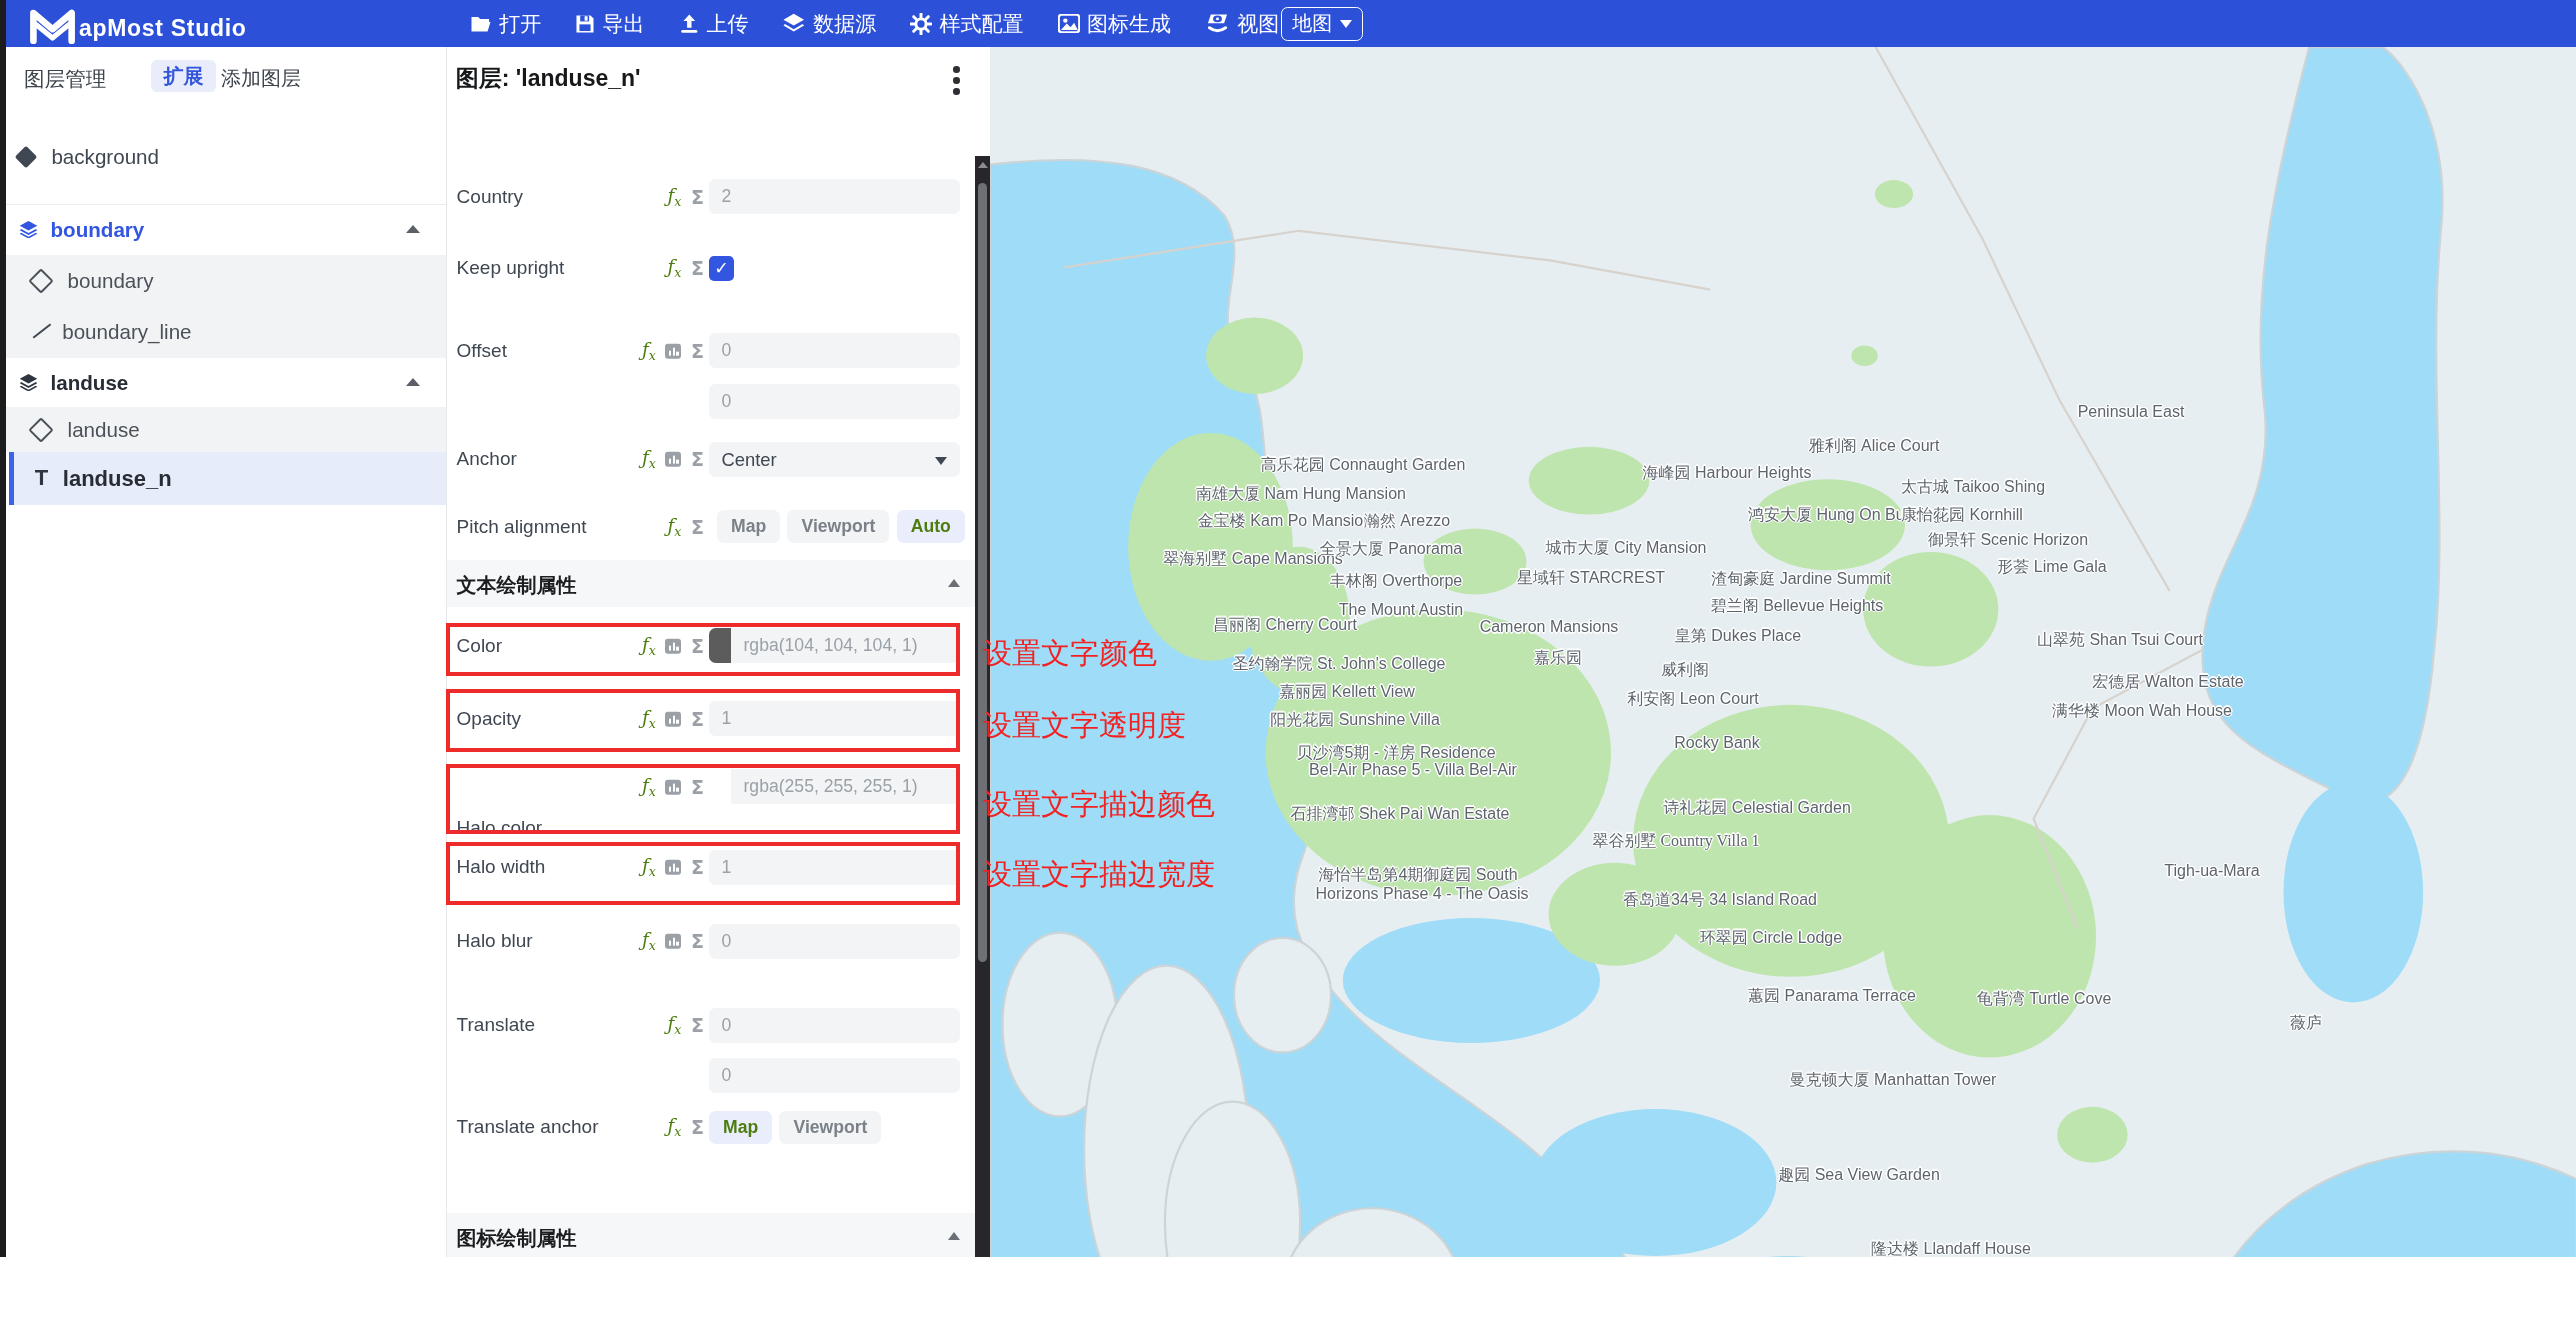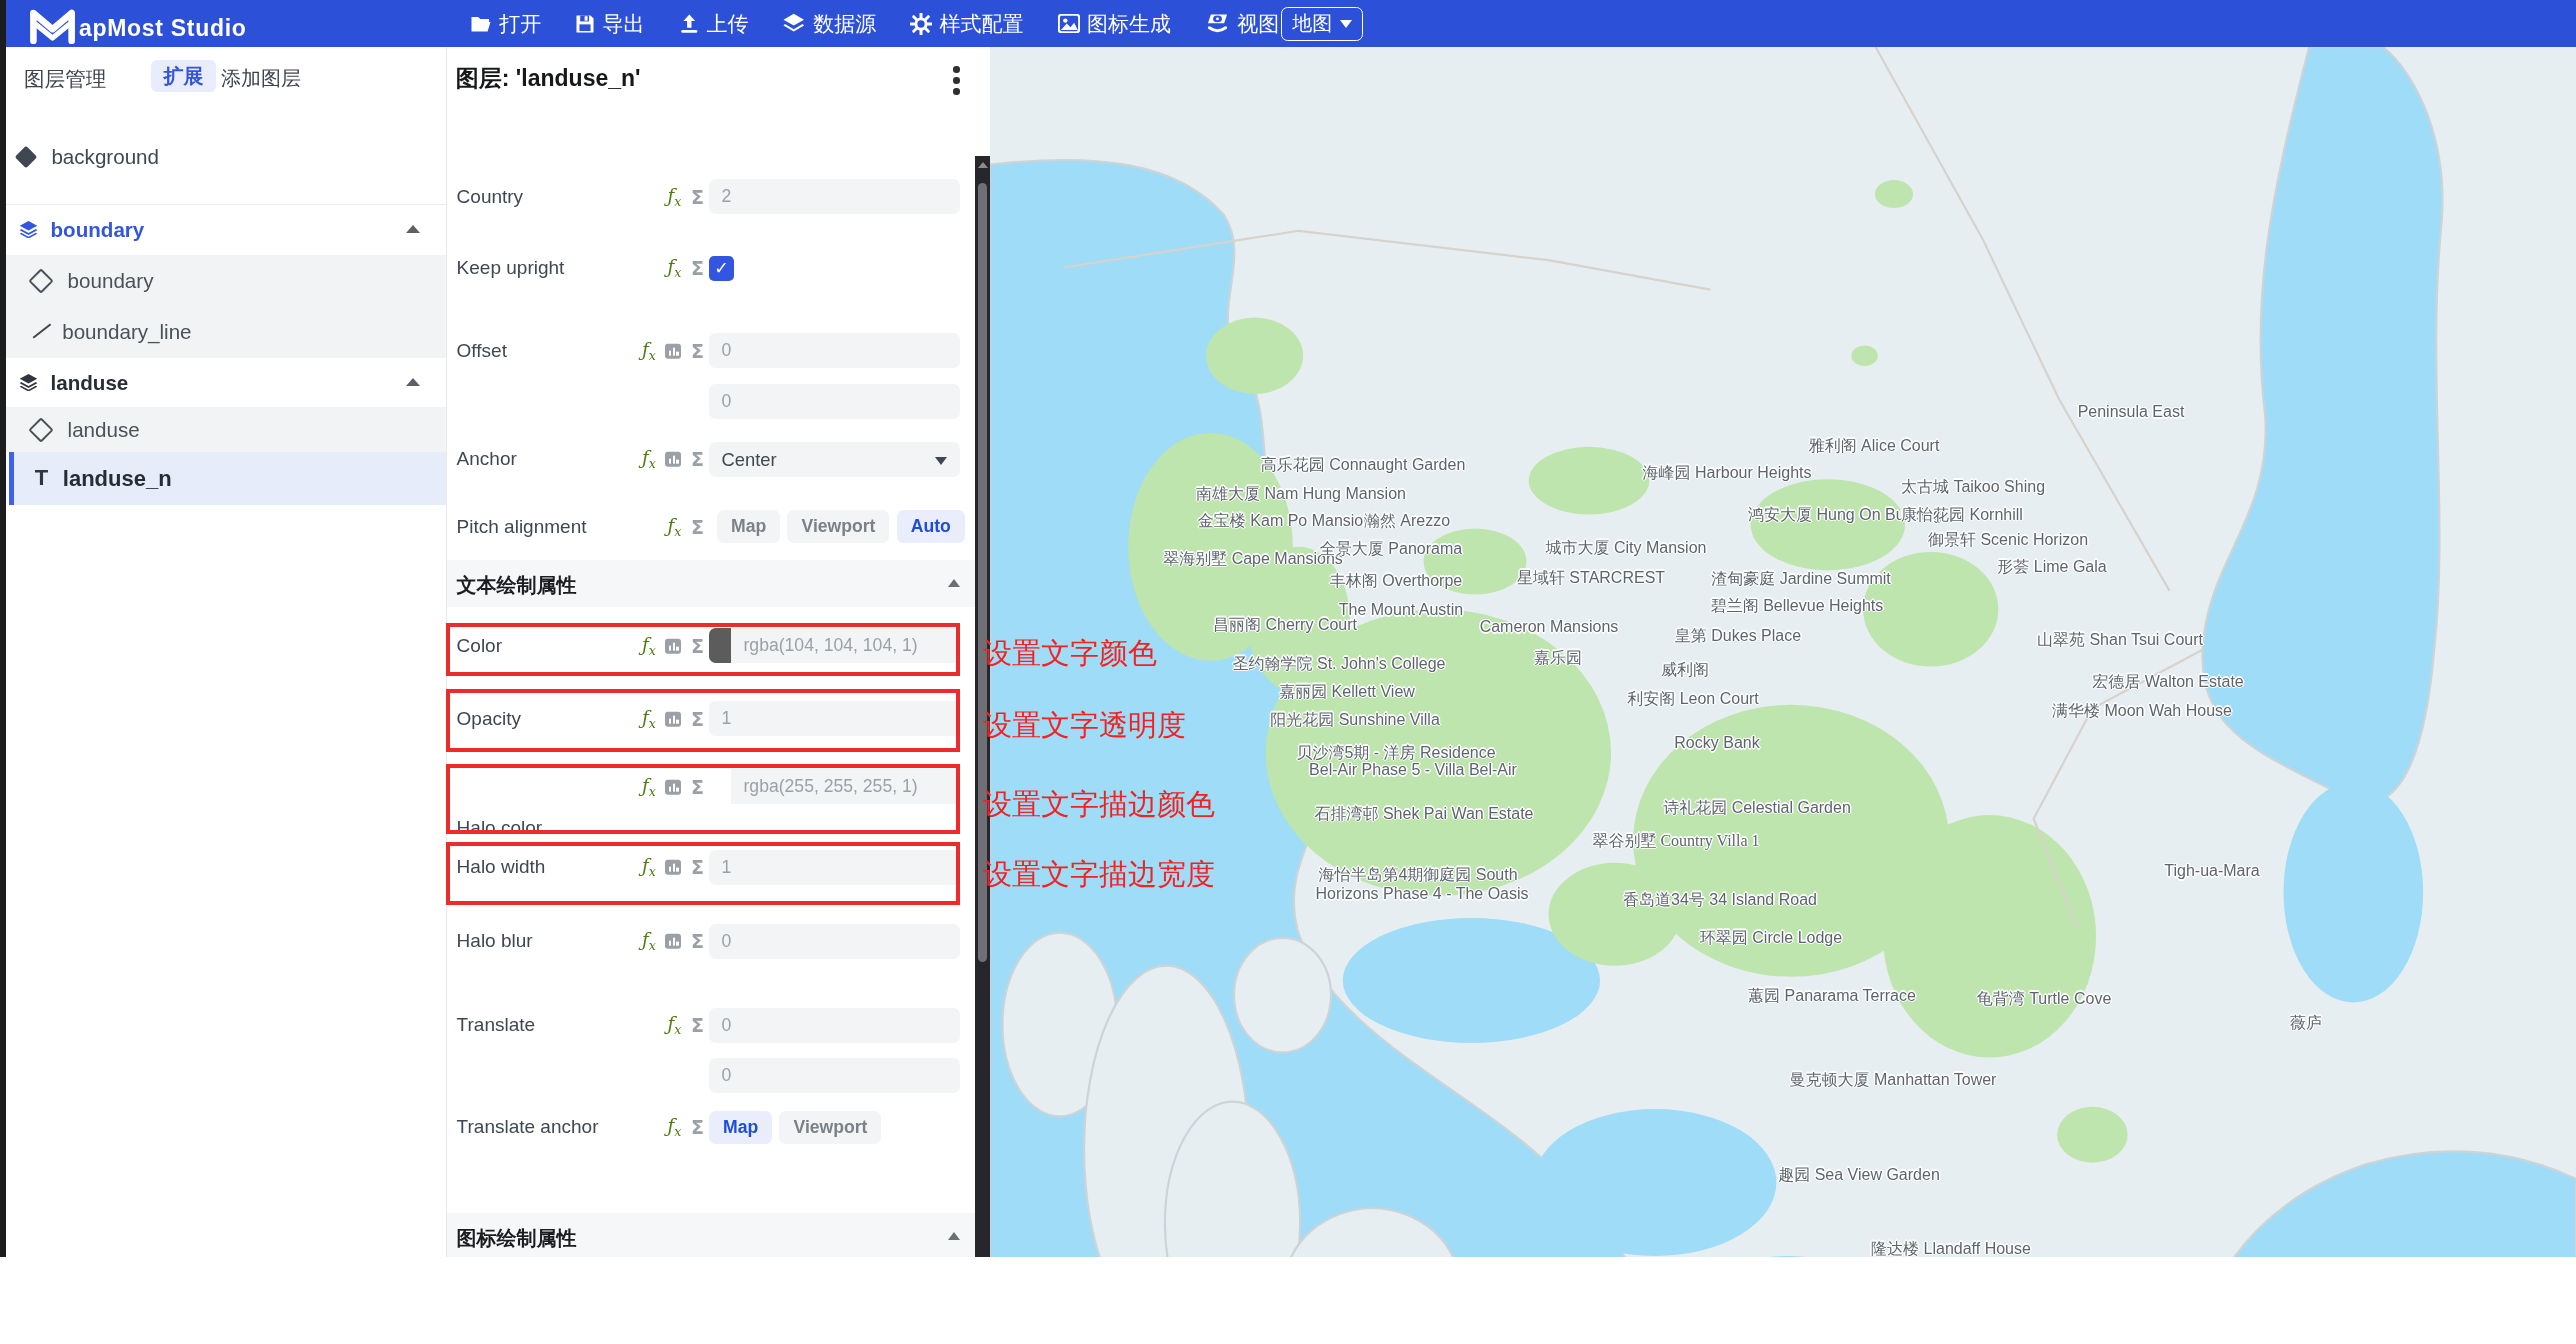--- a/index.html
+++ b/index.html
@@ -52,21 +52,21 @@
   .chart-ic i:nth-child(1){left:3.7px;height:5.1px;}
   .chart-ic i:nth-child(2){left:7.3px;height:8px;}
   .chart-ic i:nth-child(3){left:11px;height:3.7px;}
   .pinput{position:absolute;background:#f3f4f5;border-radius:6.6px;height:35px;line-height:35px;font-size:17.6px;color:#9ba1a8;padding-left:12.5px;box-sizing:border-box;white-space:nowrap;overflow:hidden;}
   .swatch{position:absolute;width:23px;height:35px;border-radius:6.6px 0 0 6.6px;}
   .selectbox{position:absolute;background:#f3f4f5;border-radius:6.6px;height:35px;line-height:35px;font-size:18.4px;color:#3f4752;padding-left:12.5px;box-sizing:border-box;}
   .selectbox .caret{position:absolute;right:13.2px;top:14.7px;width:0;height:0;border-left:6.6px solid transparent;border-right:6.6px solid transparent;border-top:8px solid #3f4752;}
   .checkbox{position:absolute;width:25px;height:25px;background:#3356e0;border-radius:5.1px;color:#fff;font-size:17.6px;font-weight:700;text-align:center;line-height:25px;}
   .seg{position:absolute;display:flex;gap:7.3px;}
   .seg .opt{height:33px;border-radius:6.6px;padding:0 14px;display:flex;align-items:center;font-size:17.6px;font-weight:600;background:#f3f4f5;color:#7b8188;white-space:nowrap;}
-  .seg .opt.on{background:#e9edfc;color:#1d4ed8;}
+  .seg .opt.on{background:#e9edfc;color:#4d7c0f;}
   .sect{position:absolute;left:0;width:528px;height:47px;background:#f6f7f8;}
   .sect span{position:absolute;left:9.6px;top:11.8px;font-size:20px;font-weight:700;color:#1b1d20;}
   .sect .chev-up{position:absolute;left:501px;top:19px;width:0;height:0;border-left:6.6px solid transparent;border-right:6.6px solid transparent;border-bottom:8px solid #6a6f75;}
 
   
   .pscroll{position:absolute;left:975px;top:156px;width:15.4px;height:1189px;background:#26262b;}
   .pscroll .up{position:absolute;left:2.9px;top:5.9px;width:0;height:0;border-left:5.1px solid transparent;border-right:5.1px solid transparent;border-bottom:6.6px solid #8b8b90;}
   .pscroll .thumb{position:absolute;left:2.9px;top:26.5px;width:9.6px;height:779px;border-radius:5.1px;background:#6f6f76;}
 
   
@@ -454,21 +454,21 @@
         <span class="mlabel" style="left: 568px; top: 611px;">嘉乐园</span>
         <span class="mlabel" style="left: 695px; top: 623px;">威利阁</span>
         <span class="mlabel" style="left: 1178px; top: 635px;">宏德居 Walton Estate</span>
         <span class="mlabel" style="left: 357px; top: 645px;">嘉丽园 Kellett View</span>
         <span class="mlabel" style="left: 703px; top: 652px;">利安阁 Leon Court</span>
         <span class="mlabel" style="left: 1152px; top: 664px;">满华楼 Moon Wah House</span>
         <span class="mlabel" style="left: 365px; top: 673px;">阳光花园 Sunshine Villa</span>
         <span class="mlabel" style="left: 727px; top: 696px;">Rocky Bank</span>
         <span class="mlabel" style="left: 406px; top: 706px;">贝沙湾5期 - 洋房 Residence</span>
         <span class="mlabel" style="left: 399px; top: 723px; padding-left: 48px;">Bel-Air Phase 5 - Villa Bel-Air</span>
-        <span class="mlabel" style="left: 410px; top: 767px; margin-left: 24px;">石排湾邨 Shek Pai Wan Estate</span>
+        <span class="mlabel" style="left: 410px; top: 767px;">石排湾邨 Shek Pai Wan Estate</span>
         <span class="mlabel" style="left: 767px; top: 761px;">诗礼花园 Celestial Garden</span>
         <span class="mlabel" style="left: 686px; top: 794px; font-family: Liberation Serif, serif;">翠谷别墅 Country Villa 1</span>
         <span class="mlabel" style="left: 428px; top: 828px;">海怡半岛第4期御庭园 South</span>
         <span class="mlabel" style="left: 432px; top: 847px;">Horizons Phase 4 - The Oasis</span>
         <span class="mlabel" style="left: 730px; top: 853px;">香岛道34号 34 Island Road</span>
         <span class="mlabel" style="left: 1222px; top: 824px;">Tigh-ua-Mara</span>
         <span class="mlabel" style="left: 781px; top: 891px;">环翠园 Circle Lodge</span>
         <span class="mlabel" style="left: 842px; top: 949px;">蕙园 Panarama Terrace</span>
         <span class="mlabel" style="left: 1054px; top: 952px;">龟背湾 Turtle Cove</span>
         <span class="mlabel" style="left: 903px; top: 1033px;">曼克顿大厦 Manhattan Tower</span>

